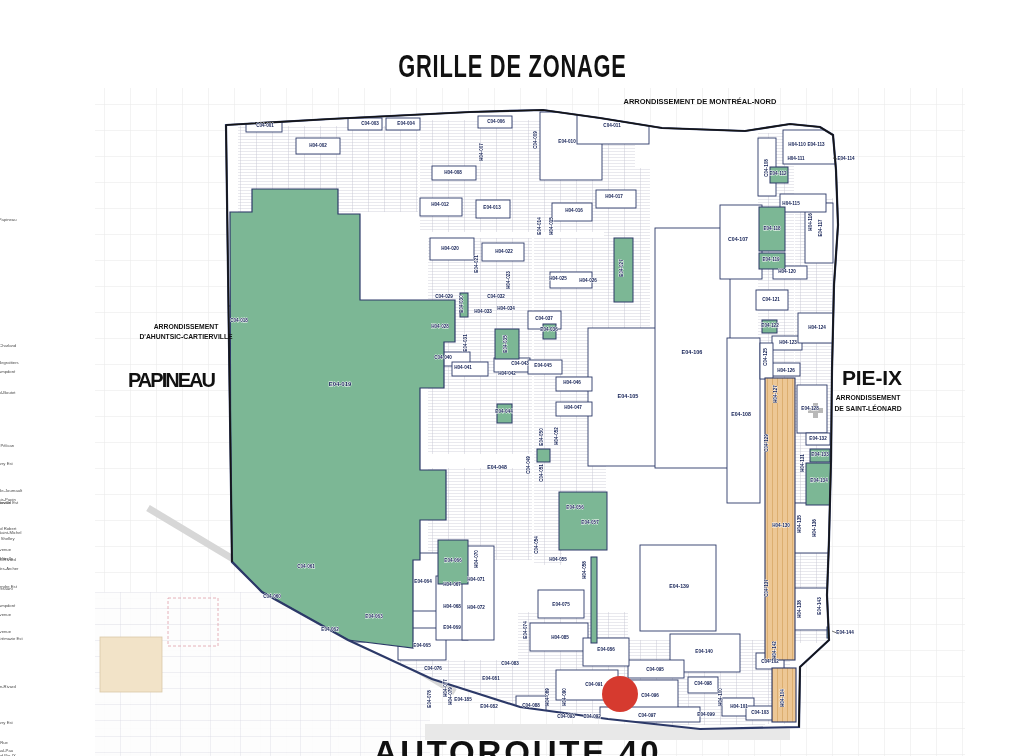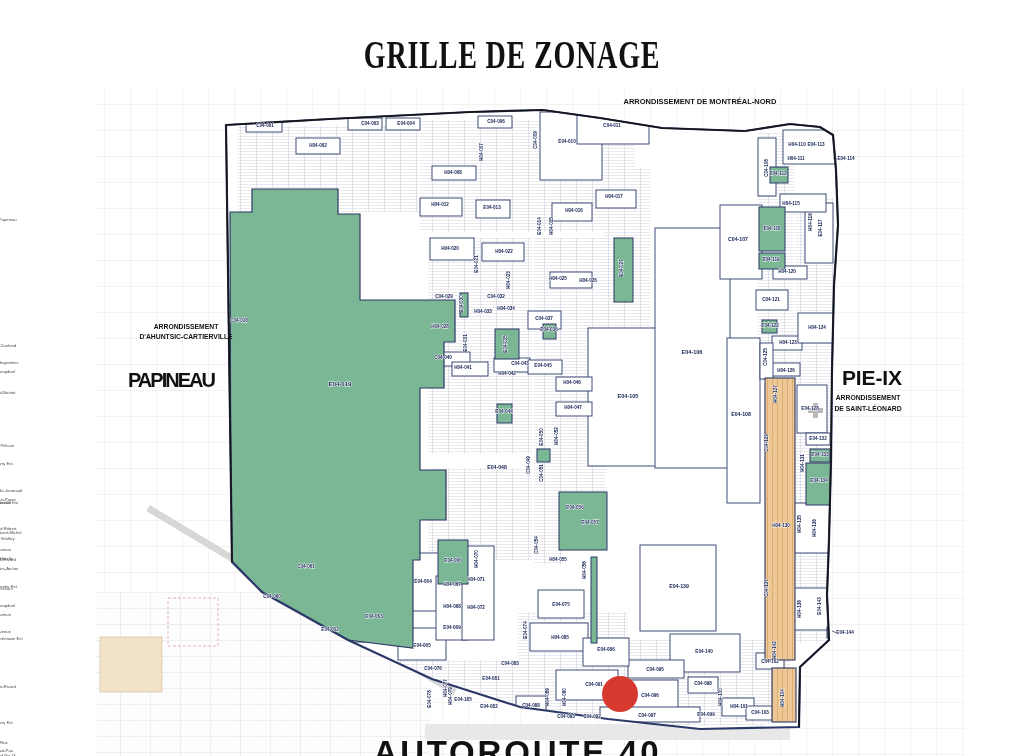--- a/index.html
+++ b/index.html
@@ -1,18 +1,18 @@
 <!DOCTYPE html>
 <html><head>
 <meta charset="utf-8">
 <style>
   html,body{margin:0;padding:0;background:#fff;width:1024px;height:756px;overflow:hidden;
             font-family:"Liberation Sans",sans-serif;position:relative;}
-  .page-title{position:absolute;top:34px;left:0;width:100%;text-align:center;
-              font-weight:800;font-size:36px;color:#111;z-index:5;font-family:Liberation Serif, serif;}
+  .page-title{position:absolute;top:51px;left:0;width:100%;text-align:center;
+              font-weight:800;font-size:28px;color:#111;z-index:5;}
   .page-title span{display:inline-block;transform:scaleX(.78) scaleY(1.12);transform-origin:center;
                    letter-spacing:1px;white-space:nowrap;}
   #map-wrap{position:absolute;inset:0;}
   svg{position:absolute;top:0;left:0;}
   text{font-family:"Liberation Sans",sans-serif;}
 </style>
 </head>
 <body>
 
 <div id="map-wrap">

